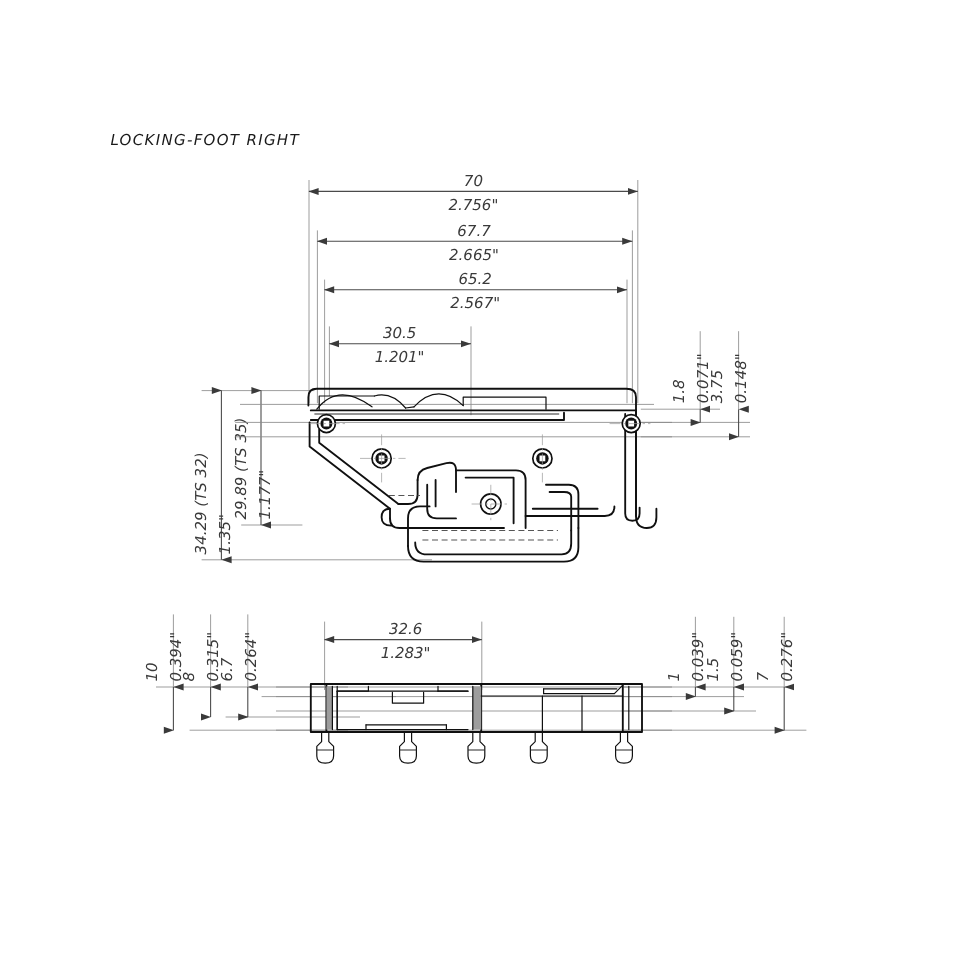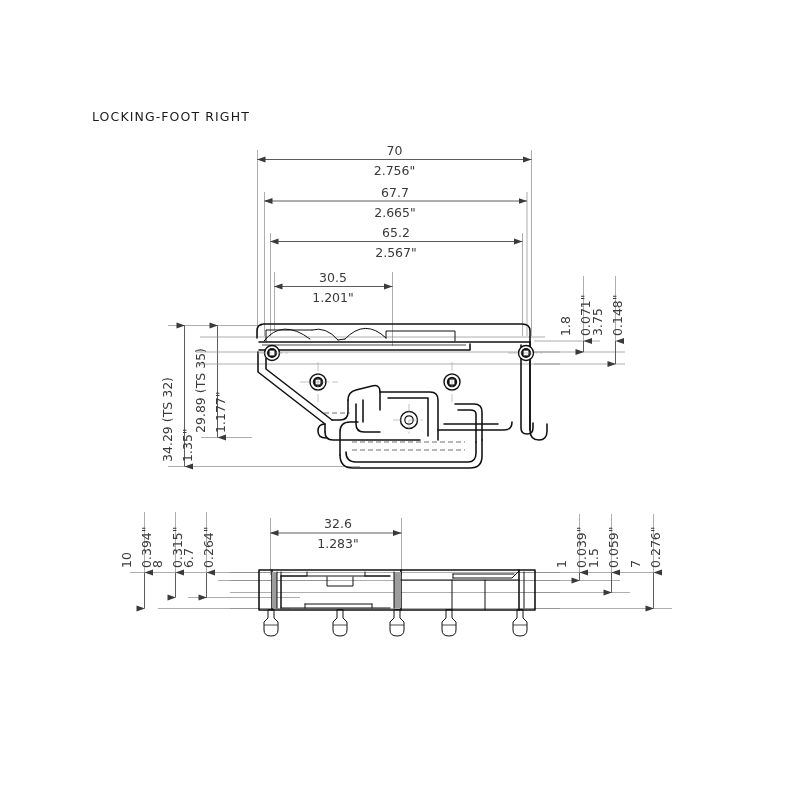--- a/index.html
+++ b/index.html
@@ -11,20 +11,21 @@
     width: 800px;
     height: 800px;
     font-family: "DejaVu Sans", sans-serif;
     overflow: hidden;
   }
   #sheet {
     position: relative;
     width: 800px;
     height: 720px;
     background: #ffffff;
+    font-style: italic;
   }
   #sheet svg {
     position: absolute;
     top: 0;
     left: 0;
   }
   text {
     font-family: "DejaVu Sans", sans-serif;
     fill: #1a1a1a;
   }

